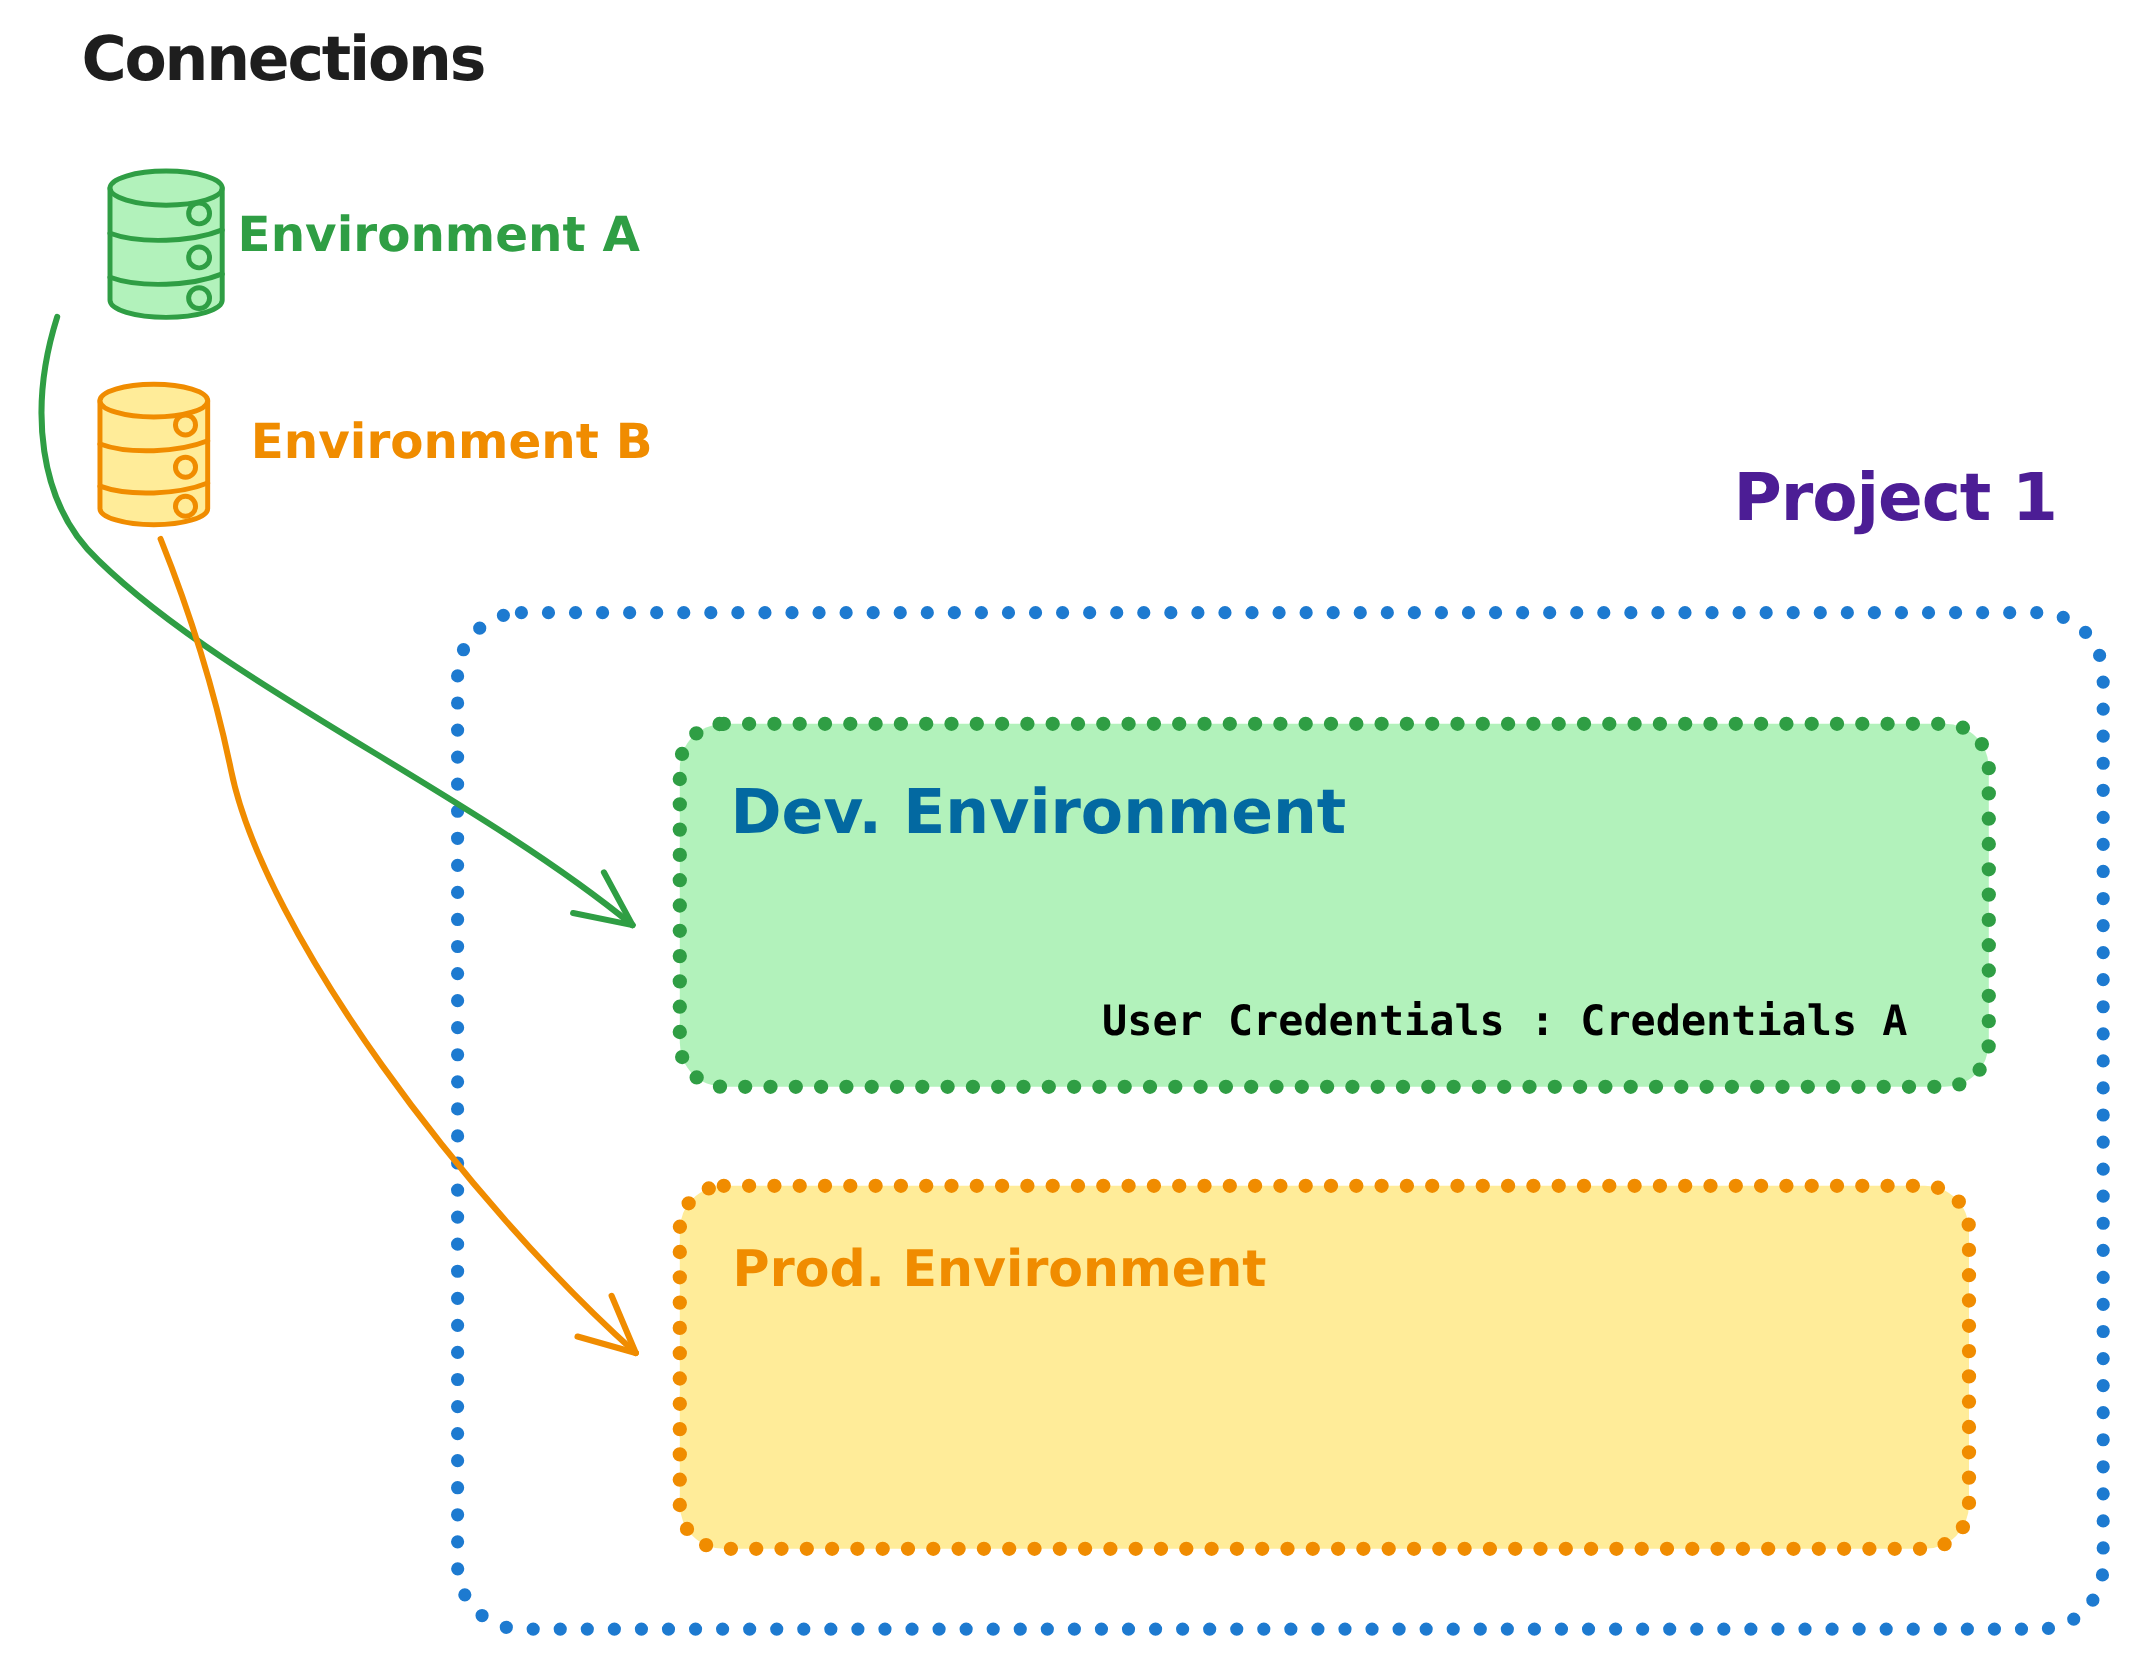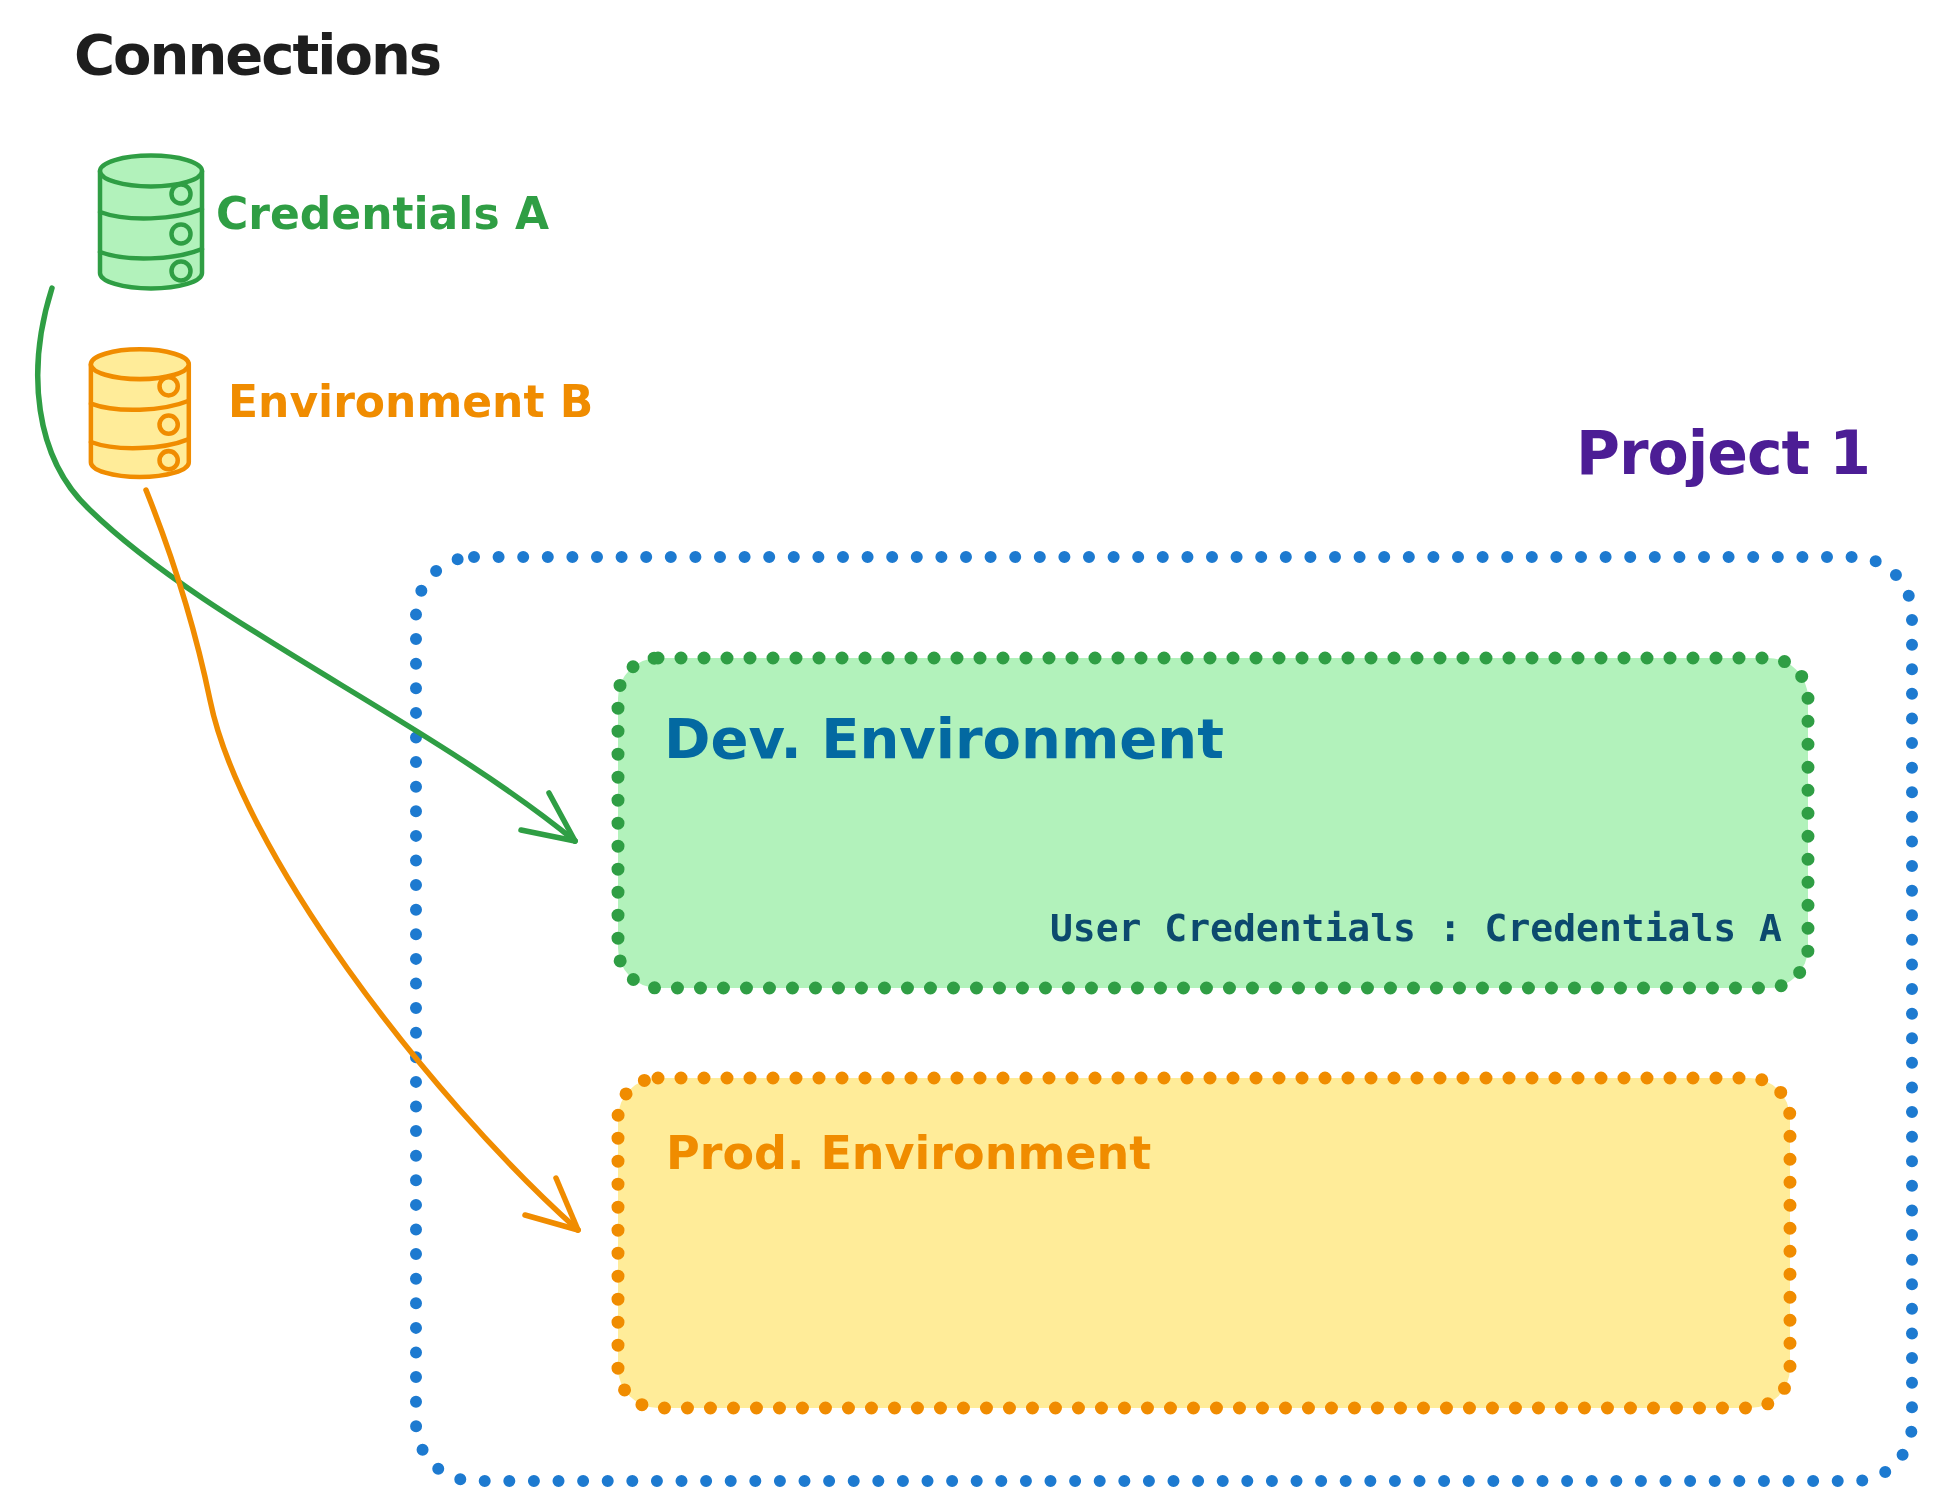--- a/index.html
+++ b/index.html
@@ -15,21 +15,21 @@
   .lbl-title{left:74px;top:24px;font-size:56px;letter-spacing:-2px;color:#1e1e1e;}
   .lbl-conn-a{left:216px;top:190px;font-size:44px;color:#2f9e44;}
   .lbl-conn-b{left:228px;top:378px;font-size:44px;color:#f08c00;}
   .lbl-project{left:1540px;top:420px;font-size:60px;letter-spacing:-1px;color:#4c1d95;margin-left:36px;}
   .lbl-dev{left:664px;top:708px;font-size:56px;color:#0369a1;}
   .lbl-prod{left:666px;top:1128px;font-size:46px;color:#f08c00;}
   .lbl-cred{
     position:absolute;font-family:"DejaVu Sans Mono",monospace;
     font-weight:bold;font-size:38px;text-align:right;white-space:nowrap;
   }
-  .lbl-cred-dev{left:630px;top:906px;width:1152px;color:#0c4a6e;}
+  .lbl-cred-dev{left:582px;top:906px;width:1152px;color:#000000;}
   .lbl-cred-prod{left:618px;top:1330px;width:1136px;color:#f08c00;}
 </style>
 </head>
 <body>
 
 <div class="canvas">
 
   <svg class="shapes" viewBox="0 0 1948 1506" aria-hidden="true">
 
     <rect x="416" y="557" width="1496" height="924" rx="58" ry="58" fill="none" stroke="#1d7ad0" stroke-width="12" stroke-dasharray="0 24.6" stroke-linecap="round"></rect>
@@ -68,21 +68,21 @@
 
     <g stroke="#f08c00" stroke-width="5.5" fill="none" stroke-linecap="round" stroke-linejoin="round">
       <path d="M 146 490 C 174 560, 196 632, 210 700 C 240 848, 424 1092, 578 1230"></path>
       <path d="M 578 1230 L 525 1215"></path>
       <path d="M 578 1230 L 556 1178"></path>
     </g>
   </svg>
 
   <div class="lbl lbl-title">Connections</div>
 
-  <div class="lbl lbl-conn-a">Credentials A</div>
+  <div class="lbl lbl-conn-a">Environment A</div>
 
   <div class="lbl lbl-conn-b">Environment B</div>
 
   <div class="lbl lbl-project">Project 1</div>
 
   <div class="lbl lbl-dev">Dev. Environment</div>
 
   <div class="lbl-cred lbl-cred-dev">User Credentials : Credentials A</div>
 
   <div class="lbl lbl-prod">Prod. Environment</div>

